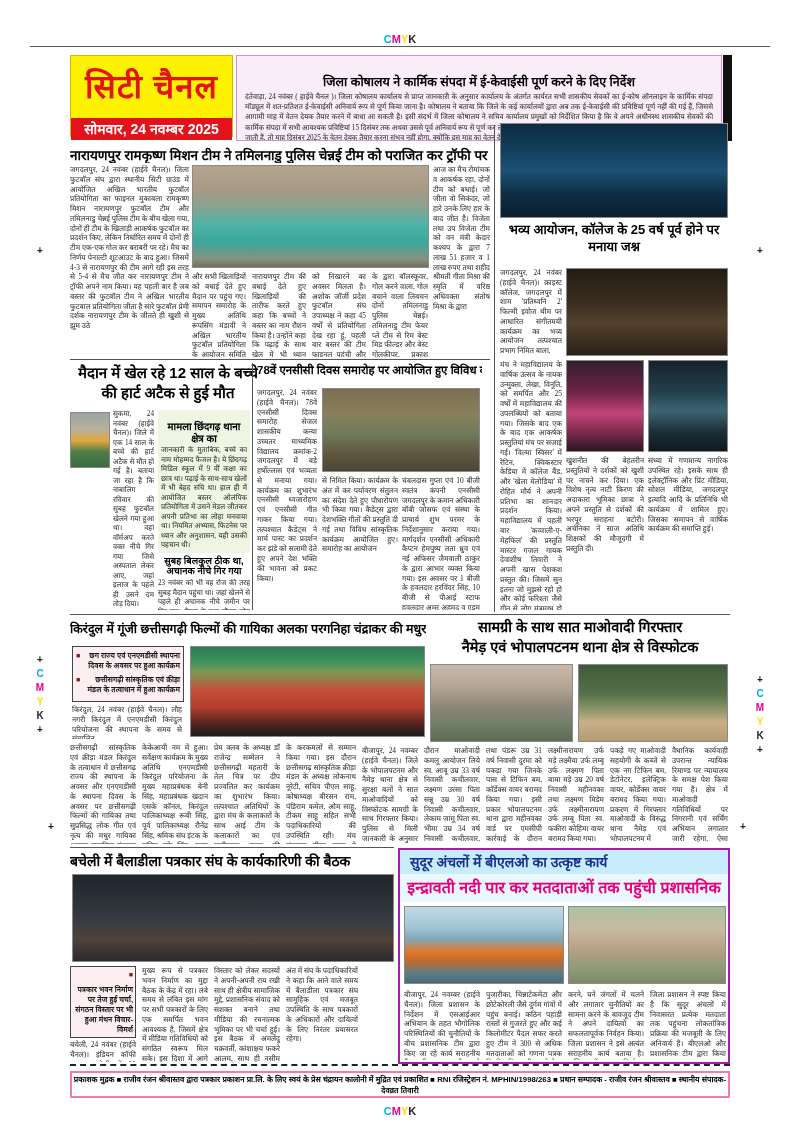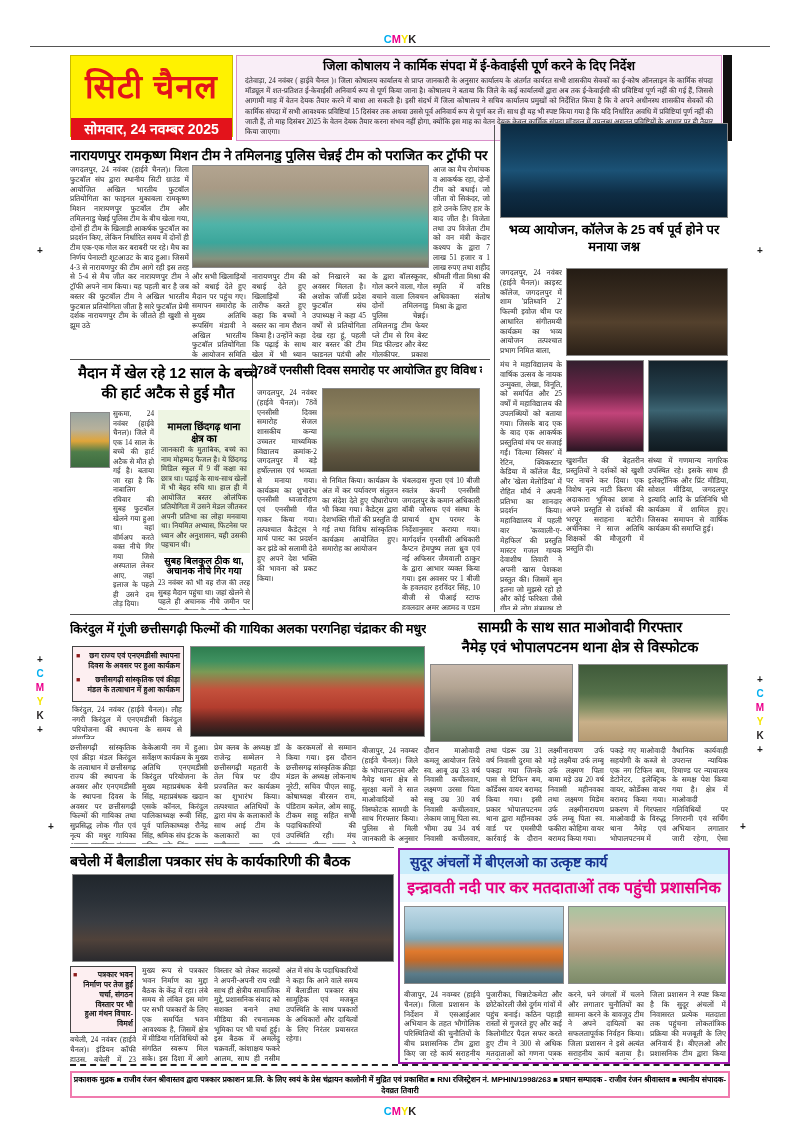--- a/index.html
+++ b/index.html
@@ -55,21 +55,21 @@
     <div class="regletter" style="margin-top:4px;">+</div>
   </div>
   <div class="abs regletter" style="left:740px;top:822px;">+</div>
 
   <div class="abs" style="left:70px;top:55px;width:163px;height:82px;background:#fff200;border:1px solid #c9bb00;box-sizing:border-box;">
     <div class="hl" style="font-size:33px;color:#e3131b;text-align:center;line-height:62px;height:62px;letter-spacing:1px;">सिटी चैनल</div>
     <div class="hl" style="background:#e3131b;color:#ffffff;font-size:14px;text-align:center;height:22px;line-height:22px;">सोमवार, 24 नवम्बर 2025</div>
   </div>
 
   <div class="abs" style="left:236px;top:55px;width:486px;height:86px;background:#f9eef7;border:1px solid #d98fc9;box-sizing:border-box;overflow:hidden;">
-    <div class="hl" style="font-size:12.5px;text-align:center;margin-top:1px;">जिला कोषालय ने कार्मिक संपदा में ई-केवाईसी पूर्ण करने के दिए निर्देश</div>
+    <div class="hl" style="font-size:12.5px;text-align:center;margin-top:17px;">जिला कोषालय ने कार्मिक संपदा में ई-केवाईसी पूर्ण करने के दिए निर्देश</div>
     <div class="col" style="margin:2px 8px 0 8px;font-size:7.2px;line-height:1.42;color:#222;">दंतेवाड़ा, 24 नवंबर ( हाईवे चैनल )। जिला कोषालय कार्यालय से प्राप्त जानकारी के अनुसार कार्यालय के अंतर्गत कार्यरत सभी शासकीय सेवकों का ई-कोष ऑनलाइन के कार्मिक संपदा मॉड्यूल में शत-प्रतिशत ई-केवाईसी अनिवार्य रूप से पूर्ण किया जाना है। कोषालय ने बताया कि जिले के कई कार्यालयों द्वारा अब तक ई-केवाईसी की प्रविष्टियां पूर्ण नहीं की गई हैं, जिससे आगामी माह में वेतन देयक तैयार करने में बाधा आ सकती है। इसी संदर्भ में जिला कोषालय ने सचिव कार्यालय प्रमुखों को निर्देशित किया है कि वे अपने अधीनस्थ शासकीय सेवकों की कार्मिक संपदा में सभी आवश्यक प्रविष्टियां 15 दिसंबर तक अथवा उससे पूर्व अनिवार्य रूप से पूर्ण कर लें। साथ ही यह भी स्पष्ट किया गया है कि यदि निर्धारित अवधि में प्रविष्टियां पूर्ण नहीं की जाती हैं, तो माह दिसंबर 2025 के वेतन देयक तैयार करना संभव नहीं होगा, क्योंकि इस माह का वेतन देयक केवल कार्मिक संपदा मॉड्यूल में उपलब्ध अद्यतन प्रविष्टियों के आधार पर ही तैयार किया जाएगा।</div>
   </div>
   <div class="abs" style="left:723px;top:55px;width:9px;height:86px;background:#101010;"></div>
 
   <div class="abs hl" style="left:70px;top:146px;width:420px;height:17px;font-size:13.5px;white-space:nowrap;">नारायणपुर रामकृष्ण मिशन टीम ने तमिलनाडु पुलिस चेन्नई टीम को पराजित कर ट्रॉफी पर किया कब्जा</div>
 
   <div class="abs col" style="left:70px;top:165px;width:119px;height:192px;">जगदलपुर, 24 नवंबर (हाईवे चैनल)। जिला फुटबॉल संघ द्वारा स्थानीय सिटी ग्राउंड में आयोजित अखिल भारतीय फुटबॉल प्रतियोगिता का फाइनल मुकाबला रामकृष्ण मिशन नारायणपुर फुटबॉल टीम और तमिलनाडु चेन्नई पुलिस टीम के बीच खेला गया, दोनों ही टीम के खिलाड़ी आकर्षक फुटबॉल का प्रदर्शन किए, लेकिन निर्धारित समय में दोनों ही टीम एक-एक गोल कर बराबरी पर रहे। मैच का निर्णय पेनाल्टी शूटआउट के बाद हुआ। जिसमें 4-3 से नारायणपुर की टीम आगे रही इस तरह से 5-4 से मैच जीत कर नारायणपुर टीम ने ट्रॉफी अपने नाम किया। यह पहली बार है जब बस्तर की फुटबॉल टीम ने अखिल भारतीय फुटबाल प्रतियोगिता जीता है सारे फुटबॉल प्रेमी दर्शक नारायणपुर टीम के जीतते ही खुशी से झूम उठे</div>
 
   <div class="photo" style="left:192px;top:165px;width:237px;height:103px;background:
        linear-gradient(180deg,#b3a490 0%,#a89a85 22%,#8fa18e 38%,#4fb3a8 58%,#3ba69b 76%,#86927e 92%,#746f60 100%);"></div>
@@ -177,21 +177,21 @@
 
   <div class="rule" style="left:70px;top:847px;width:324px;height:1px;"></div>
 
   <div class="abs hl" style="left:70px;top:851px;width:324px;height:20px;font-size:14px;white-space:nowrap;">बचेली में बैलाडीला पत्रकार संघ के कार्यकारिणी की बैठक</div>
 
   <div class="photo" style="left:72px;top:874px;width:322px;height:88px;background:
        linear-gradient(180deg,#20262c 0%,#2b3138 30%,#3a3d42 55%,#50423a 75%,#2a2a2e 100%);"></div>
 
   <div class="abs" style="left:70px;top:966px;width:66px;height:96px;overflow:hidden;">
     <div class="bulletbox" style="padding:3px 2px;">
-      <div class="bulletitem" style="margin-bottom:0;">
+      <div class="bulletitem" style="margin-bottom:0;flex-direction:column;">
         <span class="sq">■</span>
         <span>पत्रकार भवन निर्माण पर तेज हुई चर्चा, संगठन विस्तार पर भी हुआ मंथन विचार-विमर्श</span>
       </div>
     </div>
     <div class="col" style="margin-top:2px;">बचेली, 24 नवंबर (हाईवे चैनल)। इंडियन कॉफी हाउस, बचेली में 23 नवंबर, रविवार को बैलाडीला पत्रकार संघ की कार्यकारिणी की महत्वपूर्ण बैठक आयोजित की गई।</div>
   </div>
   <div class="abs col" style="left:142px;top:966px;width:66px;height:96px;">मुख्य रूप से पत्रकार भवन निर्माण का मुद्दा बैठक के केंद्र में रहा। लंबे समय से लंबित इस मांग पर सभी पत्रकारों के लिए एक समर्पित भवन आवश्यक है, जिसमें क्षेत्र में मीडिया गतिविधियों को संगठित स्वरूप मिल सके। इस दिशा में आगे की रणनीति तैयार करने का भी निर्णय लिया गया। बैठक में संगठन का वार्षिक लेखा-जोखा प्रस्तुत किया गया तथा संगठन</div>
   <div class="abs col" style="left:214px;top:966px;width:66px;height:96px;">विस्तार को लेकर सदस्यों ने अपनी-अपनी राय रखी साथ ही क्षेत्रीय सामाजिक मुद्दे, प्रशासनिक संवाद को सशक्त बनाने तथा मीडिया की रचनात्मक भूमिका पर भी चर्चा हुई। इस बैठक में अमलेंदु चक्रवर्ती, कांशाक्षय फकरे आलम, साथ ही नसीम कुरैशी, दुर्गेश सिंह, खेमएम मांगे, संदीप दीक्षित और अशोक नंदी उपस्थित रहे।</div>
   <div class="abs col" style="left:286px;top:966px;width:72px;height:96px;">अंत में संघ के पदाधिकारियों ने कहा कि आने वाले समय में बैलाडीला पत्रकार संघ सामूहिक एवं मजबूत उपस्थिति के साथ पत्रकारों के अधिकारों और दायित्वों के लिए निरंतर प्रयासरत रहेगा।</div>
 

